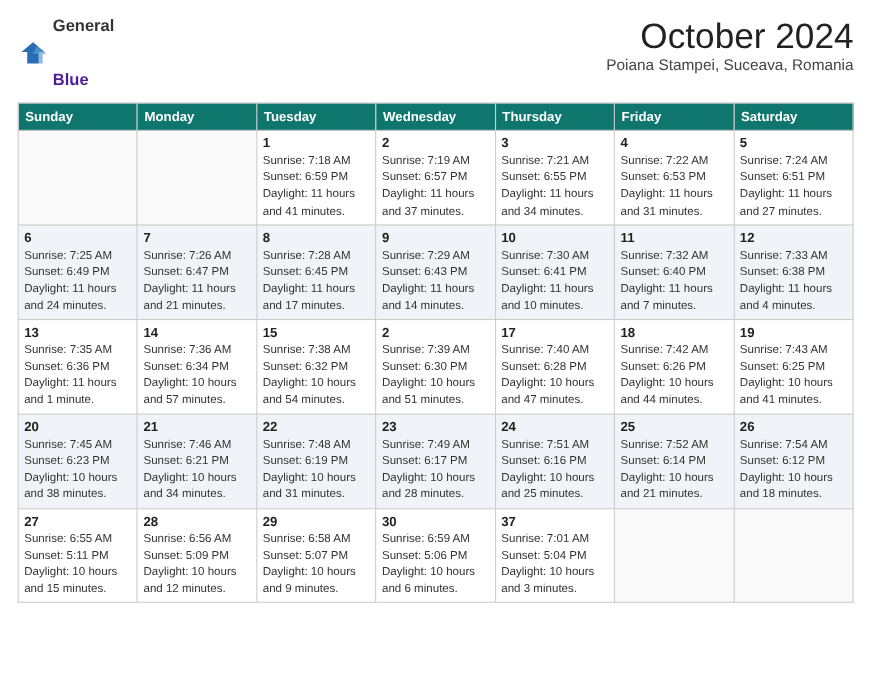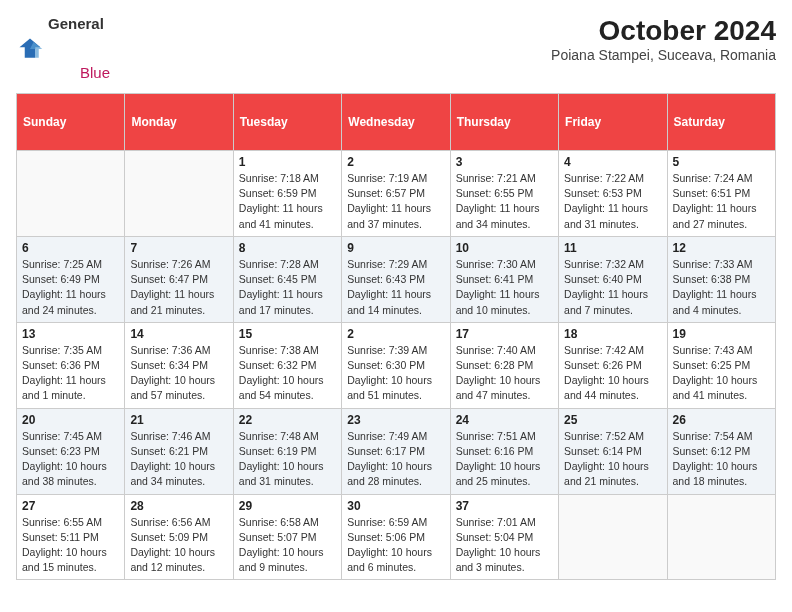--- a/index.html
+++ b/index.html
@@ -27,51 +27,50 @@
       line-height: 1.1;
       gap: 32px;
     }
     .logo-general {
       font-size: 15px;
       font-weight: bold;
       color: #333;
     }
     .logo-blue {
       font-size: 15px;
-      font-weight: normal;
-      color: #be185d;
-      margin-left: 32px;
+      font-weight: bold;
+      color: #4c1d95;
     }
     .logo-icon {
       width: 28px;
       height: 28px;
     }
     .title-area {
       text-align: right;
     }
     .month-title {
-      font-size: 28px;
-      font-weight: bold;
+      font-size: 32px;
+      font-weight: normal;
       color: #222;
       line-height: 1.1;
     }
     .subtitle {
       font-size: 14px;
       color: #444;
     }
     .calendar {
       width: 100%;
       border-collapse: collapse;
       font-size: 11px;
     }
     .calendar th {
-      background: #ef4444;
+      background: #0f766e;
       color: #fff;
       text-align: left;
-      padding: 21px 6px;
+      padding: 5px 6px;
       font-size: 12px;
       font-weight: bold;
       border: 1px solid #ccc;
     }
     .calendar td {
       border: 1px solid #ccc;
       vertical-align: top;
       padding: 4px 5px;
       width: 108px;
       min-height: 80px;

